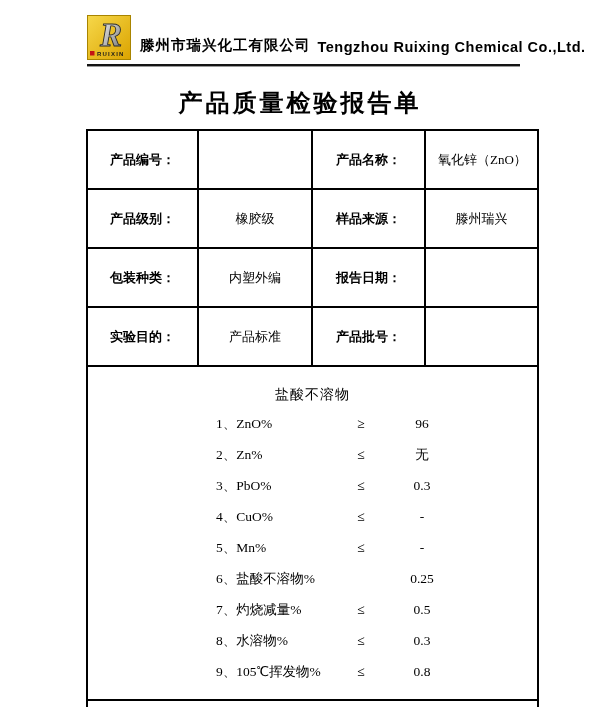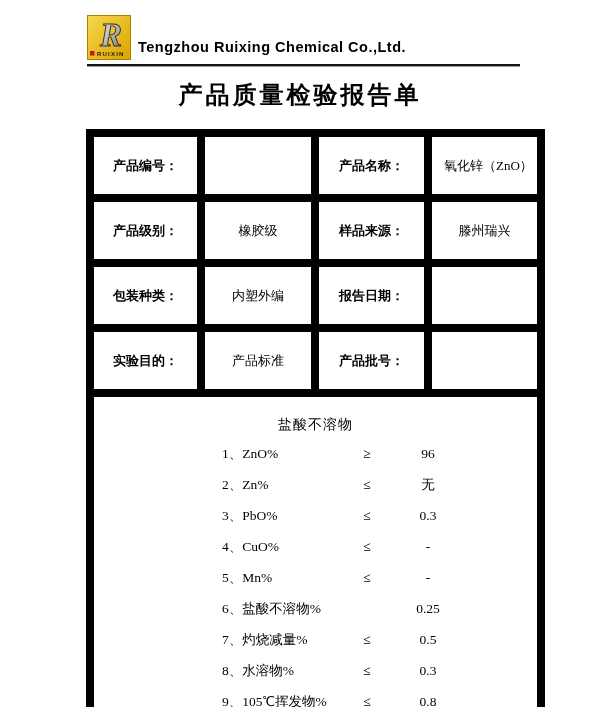--- a/index.html
+++ b/index.html
@@ -44,42 +44,42 @@
     top: 64px;
     width: 433px;
     height: 0;
     border-top: 2px solid #141414;
     border-bottom: 1px solid #9a9a9a;
   }
   
   .title {
     position: absolute;
     left: 0;
-    top: 81px;
+    top: 89px;
     width: 600px;
     margin: 0;
     text-align: center;
     font-family: "Liberation Sans", sans-serif;
     font-weight: bold;
     font-size: 24px;
     letter-spacing: 3px;
     line-height: 28px;
   }
   
   table.report {
     position: absolute;
     left: 86px;
     top: 129px;
     width: 451px;
     border-collapse: collapse;
     table-layout: fixed;
     font-size: 13px;
   }
   table.report td {
-    border: 8px solid #000000;
+    border: 2px solid #000000;
     padding: 12px;
     overflow: hidden;
     margin-top: 30px;
   }
   td.lbl {
     height: 33px;
     text-align: center;
     vertical-align: middle;
     font-family: "Liberation Sans", sans-serif;
     font-weight: bold;
@@ -153,20 +153,21 @@
           <stop offset="0" stop-color="#F2F2F2"></stop>
           <stop offset="0.5" stop-color="#B9B9B9"></stop>
           <stop offset="1" stop-color="#6E6E6E"></stop>
         </linearGradient>
       </defs>
       <rect x="0.5" y="0.5" width="43" height="44" fill="url(#gold)" stroke="#A88400" stroke-width="1"></rect>
       <text x="24" y="31" text-anchor="middle" font-family="Liberation Serif, serif" font-style="italic" font-weight="bold" font-size="33" fill="url(#silver)" stroke="#2B2B2B" stroke-width="0.9">R</text>
       <rect x="3" y="36" width="4.5" height="4.5" fill="#C41414"></rect>
       <text x="10" y="41" font-family="Liberation Sans, sans-serif" font-weight="bold" font-size="6" letter-spacing="1.2" fill="#1A1A1A">RUIXIN</text>
     </svg>
+    <div class="company-cn">滕州市瑞兴化工有限公司</div>
     <div class="company-en">Tengzhou Ruixing Chemical Co.,Ltd.</div>
   </div>
   <div class="letterhead-rule"></div>
 
   <h1 class="title">产品质量检验报告单</h1>
 
   <table class="report">
     <colgroup>
       <col style="width:111px">
         <col style="width:114px">

